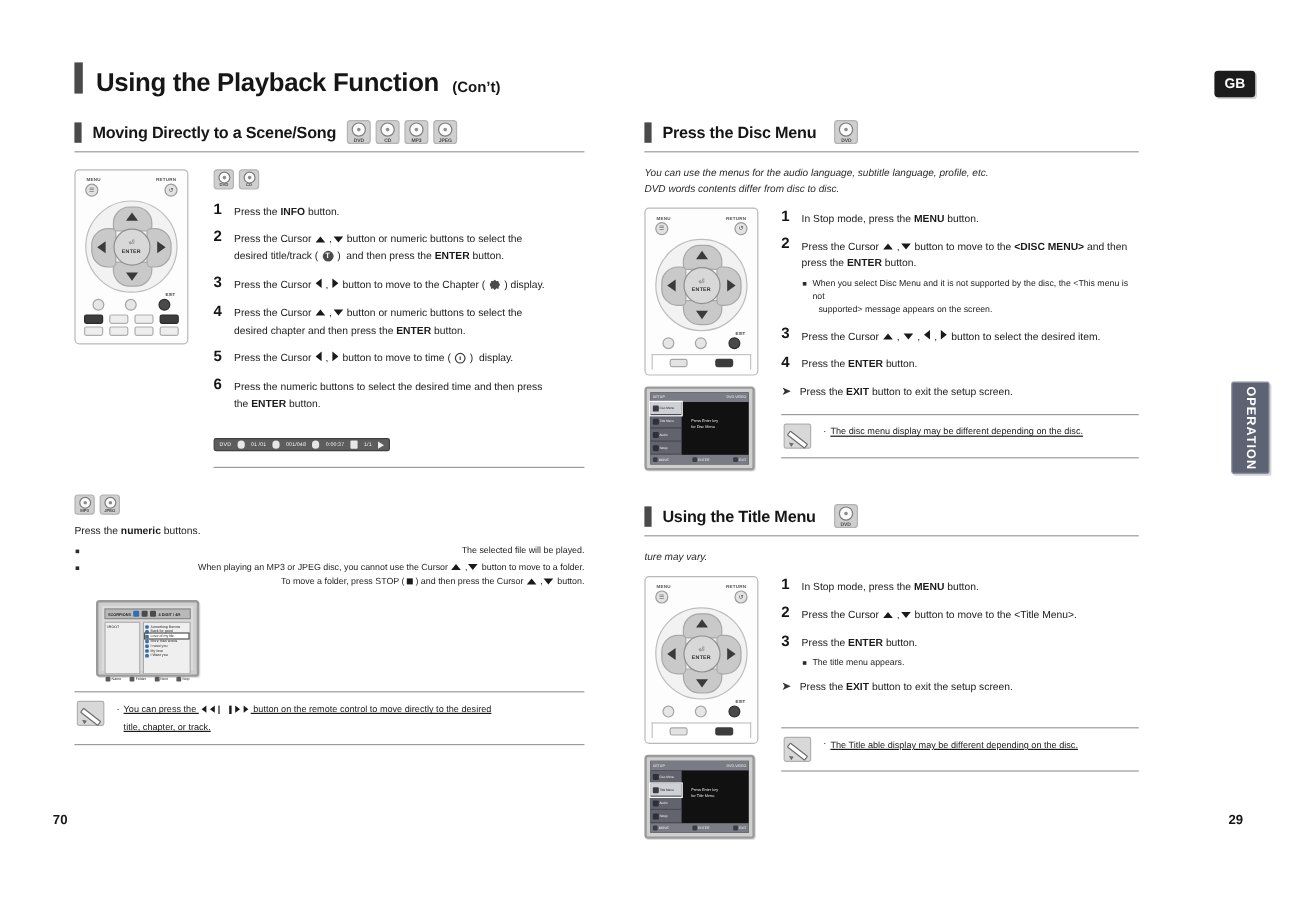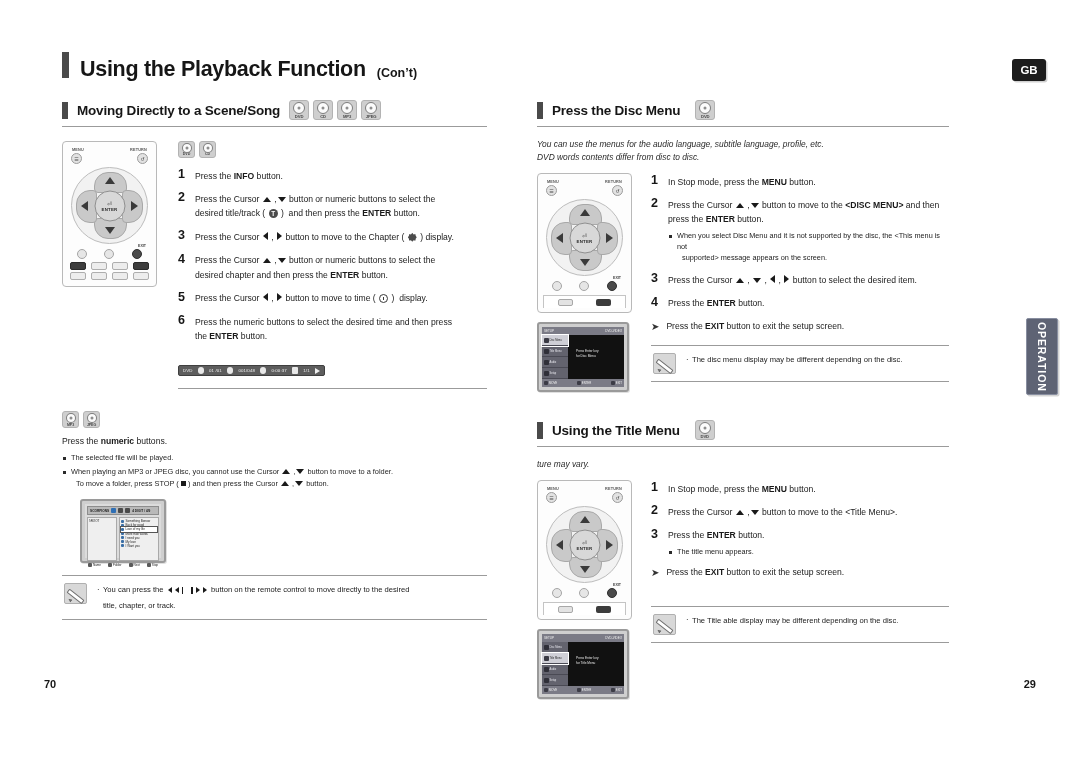--- a/index.html
+++ b/index.html
@@ -294,21 +294,21 @@
     line-height:1.6;
   }
   .dvdshot .ds-foot {
     position:absolute; left:0; right:0; bottom:0; height:8px; background:#7b7b86;
     display:flex; align-items:center; justify-content:space-between; padding:0 2px;
   }
   .dvdshot .ds-foot .fi { font-size:2.8px; color:#f2f2f2; display:flex; align-items:center; gap:1px; }
   .dvdshot .ds-foot .fk { width:4px;height:4px;background:#3c3c46;border-radius:1px;}
 
   
-  .note { margin-top:12px; }
+  .note { margin-top:12px;text-decoration:underline; }
   .note-rule { height:1px; background:#9b9b9b; }
   .note-body { display:flex; gap:9px; padding:7px 2px 7px 2px; align-items:flex-start; }
   .pencil {
     width:23px; height:21px; flex:0 0 auto;
     background:#d8d8d8; border:1px solid #b0b0b0;
     position:relative; border-radius:2px;
   }
   .pencil::before {
     content:""; position:absolute; left:3px; top:3.5px;
     width:17px; height:3.2px; background:#fff; border:1px solid #6e6e6e;
@@ -325,21 +325,21 @@
   .note-lines .nl::before { content:"·"; position:absolute; left:1px; top:-0.5px; }
   .rew-ff { display:inline-flex; gap:3px; vertical-align:-1px; margin:0 2px; }
   .rew-ff i { display:inline-block; width:0;height:0; }
   .rew-ff .rw { border-top:3.2px solid transparent;border-bottom:3.2px solid transparent;border-right:4.5px solid #1a1a1a; }
   .rew-ff .fw { border-top:3.2px solid transparent;border-bottom:3.2px solid transparent;border-left:4.5px solid #1a1a1a; }
   .rew-ff .bar { width:1.6px;height:6.4px;background:#1a1a1a;border:none; }
 
   
   .mp3-block { margin-top:22px; }
   .mp3-lead { font-size:8.6px; margin-top:8px; color:#1a1a1a; }
-  .mp3-bullets { margin:6px 0 0 0; padding:0; list-style:none; }
+  .mp3-bullets { margin:6px 0 0 0; padding:0; list-style:none;text-align:right; }
   .mp3-bullets li {
     font-size:7.4px; line-height:1.62; color:#1f1f1f;
     padding-left:9px; position:relative; margin-bottom:2px;
   }
   .mp3-bullets li::before {
     content:""; position:absolute; left:1px; top:4.5px;
     width:3.3px; height:3.3px; background:#2a2a2a;
   }
   .mp3-bullets li .ind { display:block; padding-left:5px; }
 

